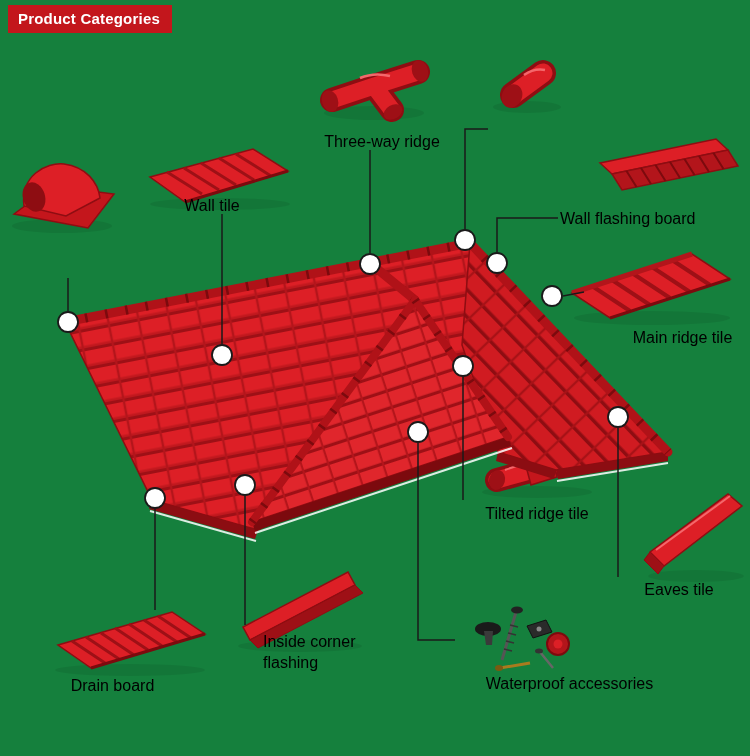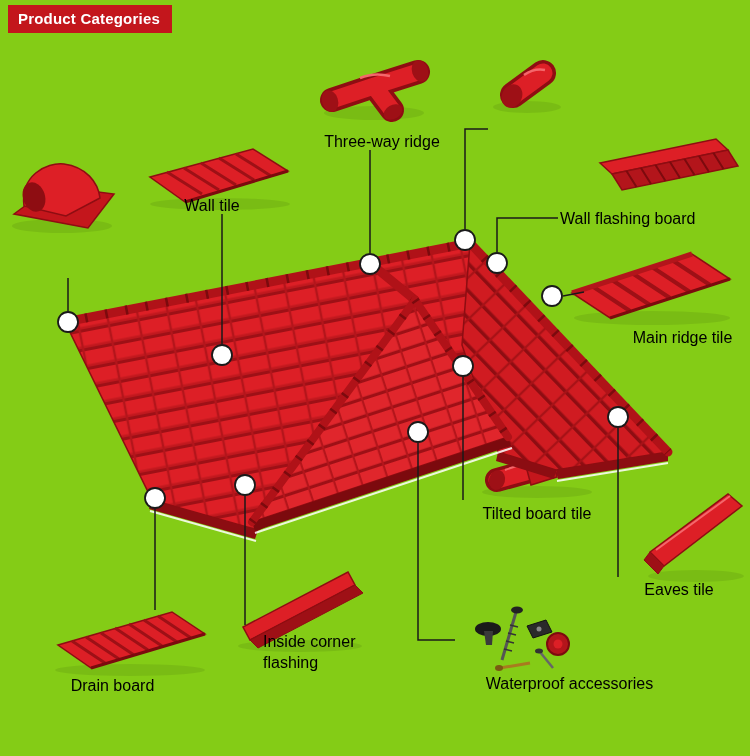--- a/index.html
+++ b/index.html
@@ -1,16 +1,16 @@
 <!DOCTYPE html>
 <html><head>
 <meta charset="utf-8">
 <style>
   html,body{margin:0;padding:0;background:#fff;}
-  .stage{position:relative;width:750px;height:756px;background:#84cc16;overflow:hidden;
+  .stage{position:relative;width:750px;height:756px;background:#15803d;overflow:hidden;
          font-family:"Liberation Sans",sans-serif;}
   .header{position:absolute;left:8px;top:5px;background:#C3161C;color:#fff;
           font-weight:bold;font-size:15px;padding:5px 12px 6px 10px;letter-spacing:.2px;}
   .lbl{position:absolute;font-size:16px;color:#000;line-height:21px;}
   .lbl span{display:block;}
   svg{position:absolute;left:0;top:0;}
 </style>
 </head>
 <body>
 
@@ -185,21 +185,21 @@
 
   <div class="lbl" style="left:162px;top:195px;width:100px;text-align:center">Wall tile</div>
 
   <div class="lbl" style="left:8px;top:231px;width:145px;text-align:center">
   </div>
 
   <div class="lbl" style="left:560px;top:208px;width:185px">Wall flashing board</div>
 
   <div class="lbl" style="left:620px;top:327px;width:125px;text-align:center">Main ridge tile</div>
 
-  <div class="lbl" style="left:476px;top:503px;width:122px;text-align:center">Tilted board tile</div>
+  <div class="lbl" style="left:476px;top:503px;width:122px;text-align:center">Tilted ridge tile</div>
 
   <div class="lbl" style="left:620px;top:579px;width:118px;text-align:center">Eaves tile</div>
 
   <div class="lbl" style="left:467px;top:673px;width:205px;text-align:center">Waterproof accessories</div>
 
   <div class="lbl" style="left:263px;top:631px;width:130px;text-align:left">
     <span>Inside corner</span>
     <span>flashing</span>
   </div>
 

